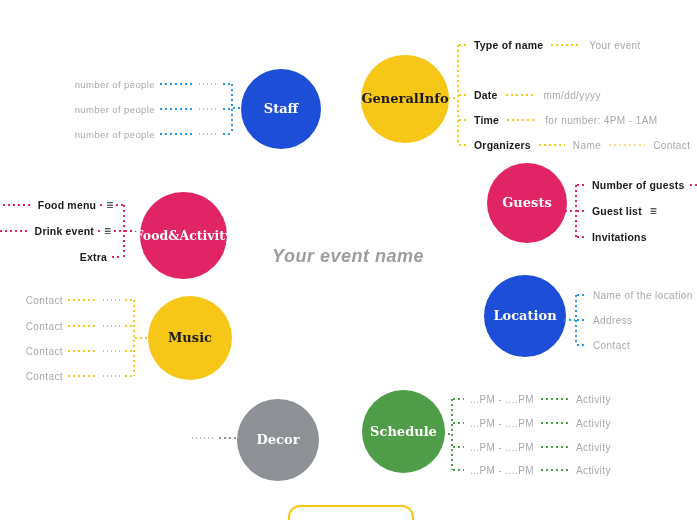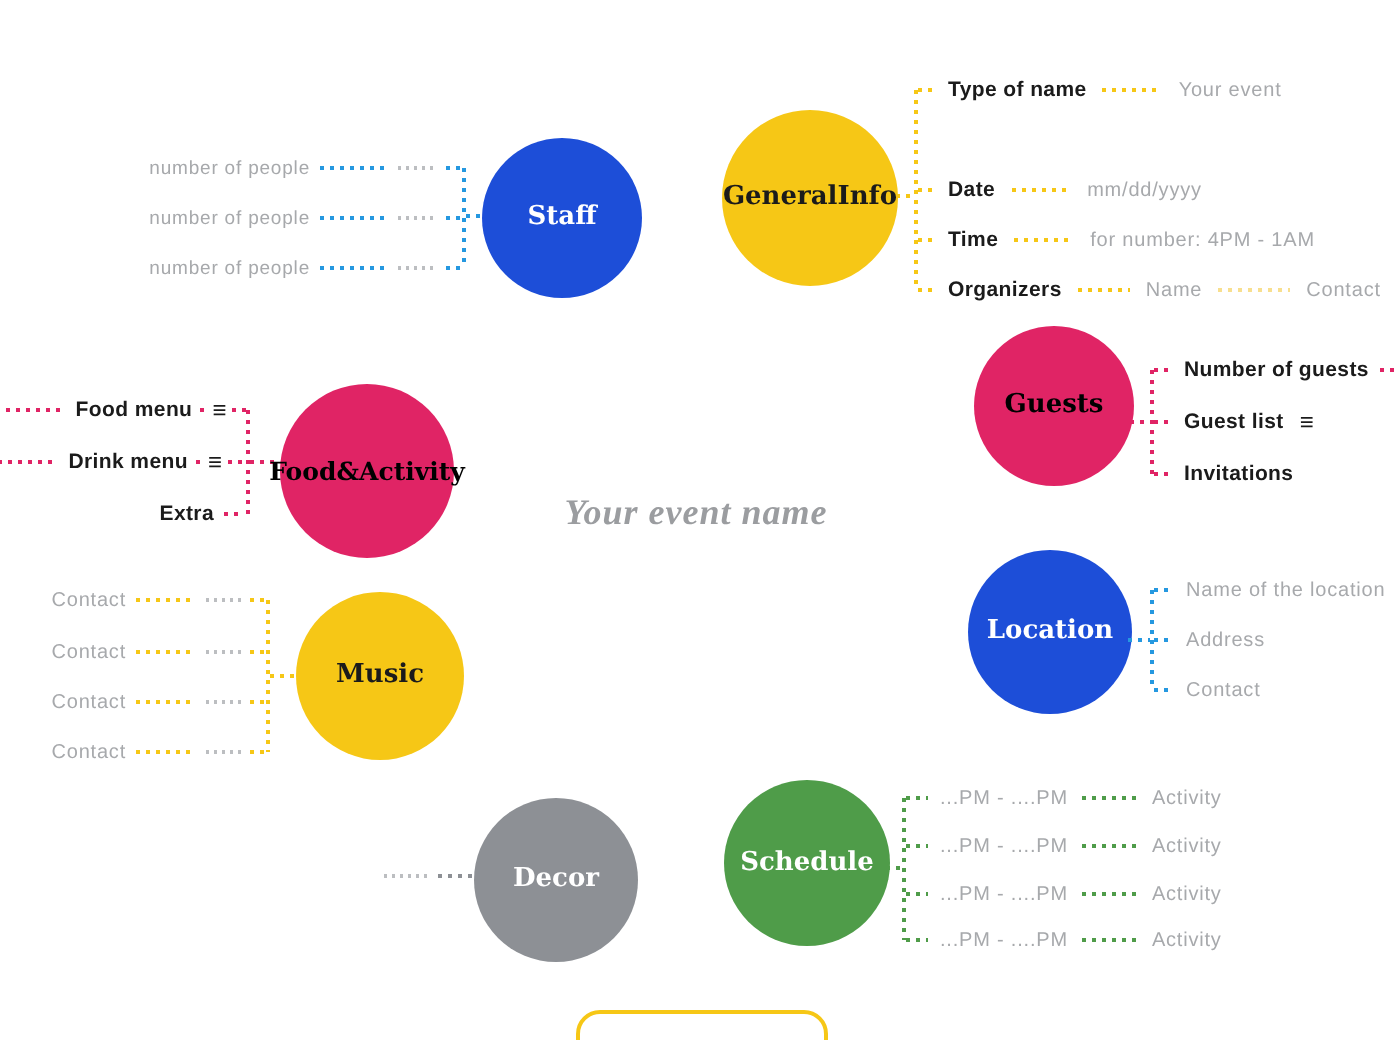--- a/index.html
+++ b/index.html
@@ -4,41 +4,41 @@
 <style>
   html,body{margin:0;padding:0;background:#fff;}
   #canvas{position:relative;width:697px;height:520px;background:#ffffff;overflow:hidden;
           font-family:"Liberation Sans",sans-serif;}
   
   .c{position:absolute;border-radius:50%;display:flex;align-items:center;
      justify-content:center;text-align:center;font-family:"DejaVu Serif",serif;font-weight:bold;
      font-size:13px;line-height:1.2;cursor:default;}
   .c-blue{background:#1d4ed8;color:#fff;}
   .c-yellow{background:#F6C716;color:#1B1B1B;}
-  .c-pink{background:#E02465;color:#000000;}
+  .c-pink{background:#E02465;color:#ffffff;}
   .c-green{background:#4F9C49;color:#fff;}
   .c-gray{background:#8D9095;color:#fff;}
   
   .hdots{display:inline-block;height:2px;flex:none;
          background-image:repeating-linear-gradient(90deg,currentColor 0 2px,transparent 2px 5px);}
   .hdash{display:inline-block;height:2px;flex:none;color:#BCBEC1;
          background-image:repeating-linear-gradient(90deg,currentColor 0 1.5px,transparent 1.5px 4px);}
   .vdots{position:absolute;width:2px;
          background-image:repeating-linear-gradient(180deg,currentColor 0 2px,transparent 2px 5px);}
   .blue{color:#2598E0}.yellow{color:#F6C716}.pink{color:#E02465}.green{color:#4F9C49}
   .graydot{color:#8D9095}.y-pale{color:#F8DF8E}
   
   .row{position:absolute;height:14px;display:flex;align-items:center;white-space:nowrap;}
   .lbl{font-weight:bold;color:#1B1B1B;font-size:10.5px;letter-spacing:.2px;}
   .val{color:#A7A9AC;font-size:10px;letter-spacing:.4px;}
   .licon{font-size:12px;color:#1B1B1B;line-height:1;flex:none;}
   .stub{position:absolute;}
   
   #title{position:absolute;left:248px;top:246px;width:200px;text-align:center;
-         font-family:Liberation Serif, serif;font-style:italic;font-weight:bold;
+         font-family:Liberation Sans, sans-serif;font-style:italic;font-weight:bold;
          font-size:18px;color:#9B9DA0;letter-spacing:.5px;}
   
   #bottom-box{position:absolute;left:288px;top:505px;width:122px;height:28px;
               border:2.5px solid #F6C716;border-radius:12px;background:#fff;}
 </style>
 </head>
 <body>
 
 <div id="canvas">
 
@@ -125,21 +125,21 @@
 
     <span class="hdots pink" style="width:30px;margin:0 5px"></span>
     <span class="lbl">Food menu</span>
     <span class="hdots pink" style="width:4px;margin-left:4px"></span>
     <span class="licon" style="margin-left:2px">≡</span>
     <span class="hdots pink" style="width:8px;margin-left:3px"></span>
   </div>
   <div class="row" style="left:0px;top:224px;width:122px;justify-content:flex-end">
 
     <span class="hdots pink" style="width:30px;margin:0 5px"></span>
-    <span class="lbl">Drink menu</span>
+    <span class="lbl">Drink event</span>
     <span class="hdots pink" style="width:4px;margin-left:4px"></span>
     <span class="licon" style="margin-left:2px">≡</span>
     <span class="hdots pink" style="width:8px;margin-left:3px"></span>
   </div>
   <div class="row" style="left:0px;top:250px;width:122px;justify-content:flex-end">
     <span class="lbl">Extra</span>
     <span class="hdots pink" style="width:10px;margin-left:5px"></span>
   </div>
   <div class="vdots pink" style="left:123px;top:205px;height:52px"></div>
   <div class="stub hdots pink" style="left:125px;top:230px;width:15px"></div>

